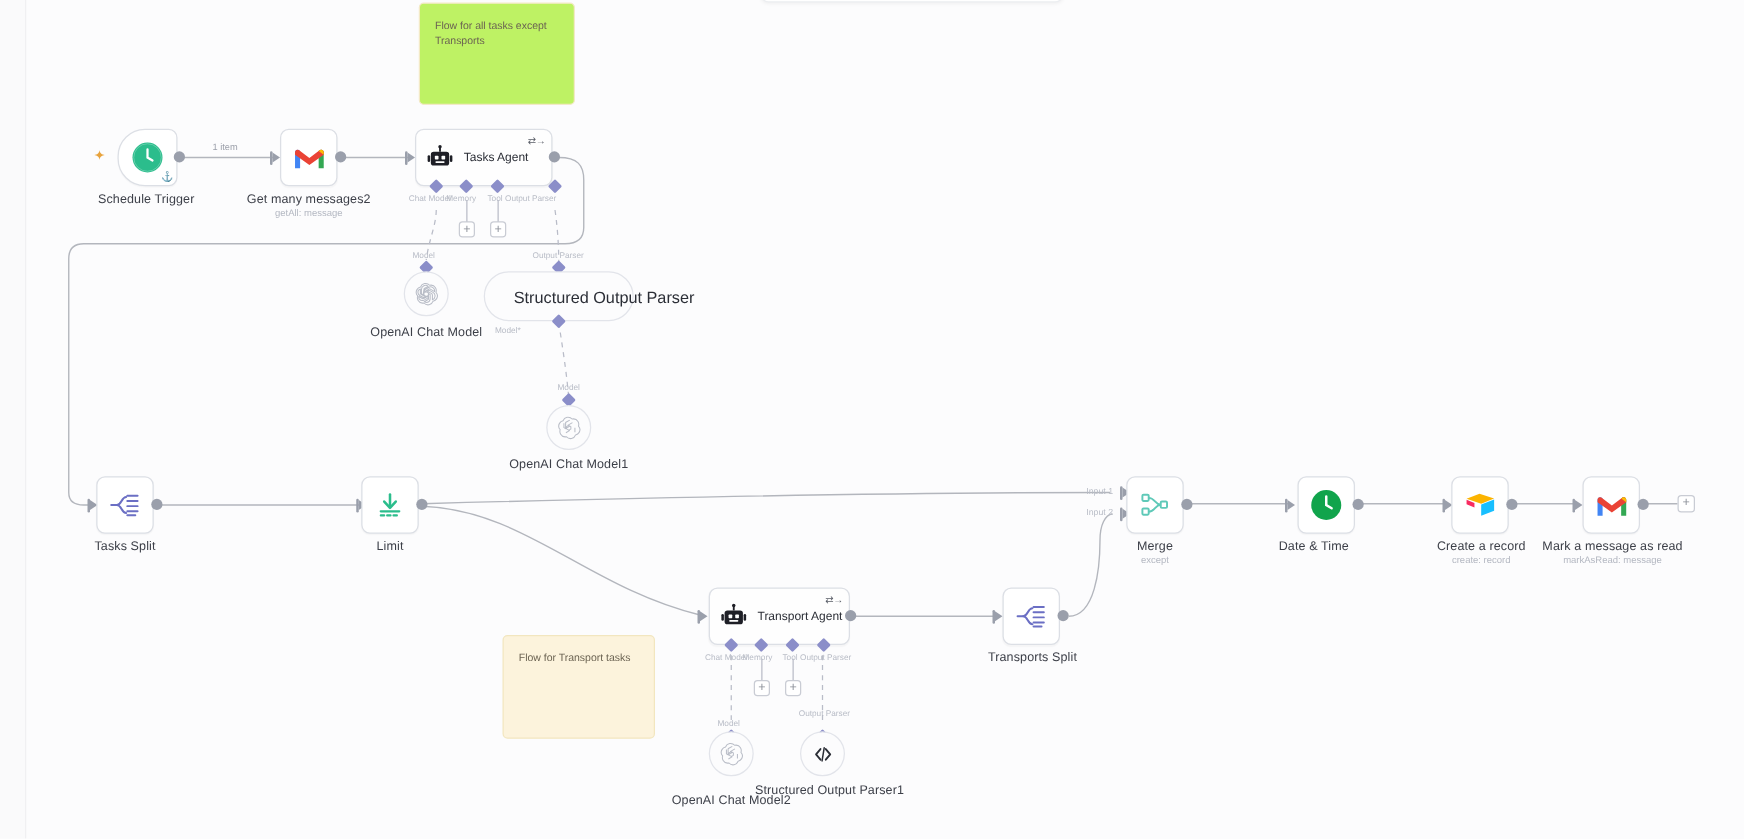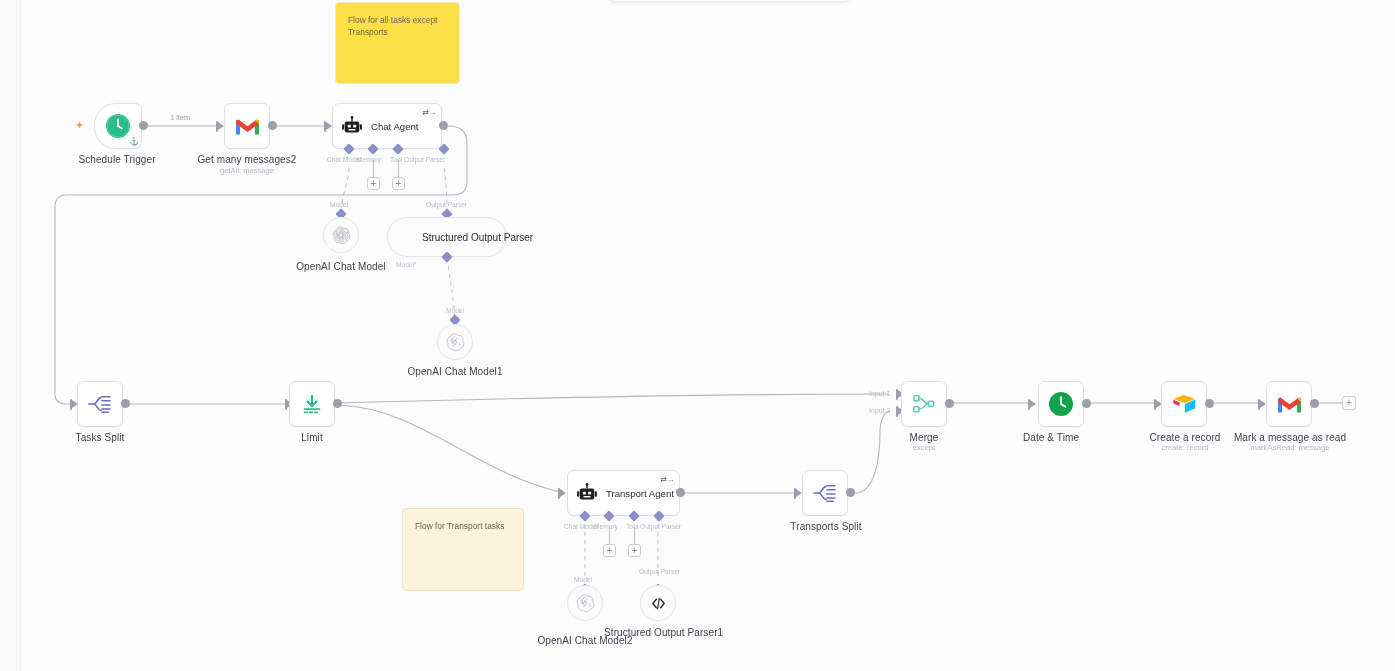--- a/index.html
+++ b/index.html
@@ -100,21 +100,21 @@
   
   .pill {
     position: absolute;
     background: #fcfcfd;
     border: 1px solid #e2e4ea;
     border-radius: 24px;
     display: flex; align-items: center;
     padding-left: 12px;
   }
   .pill-label {
-    font-size: 10px; color: #2b2e36; line-height: 11px; margin-left: 22px;
+    font-size: 13px; color: #2b2e36; line-height: 11px; margin-left: 11px;
     white-space: nowrap;
   }
   
   .dot-out {
     position: absolute; width: 9px; height: 9px; border-radius: 50%;
     background: #9a9fab;
   }
   .diamond {
     position: absolute; width: 8px; height: 8px; background: #8b8ec9;
     transform: rotate(45deg); border-radius: 1px;
@@ -135,21 +135,21 @@
   }
   .port-label {
     position: absolute; font-size: 6.6px; color: #b8bcc6; white-space: nowrap;
   }
   .wire-label {
     position: absolute; font-size: 7.4px; color: #9ca0aa; white-space: nowrap;
   }
   
   .sticky {
     position: absolute;
-    background: #fde047;
+    background: #bef264;
     border: 1px solid #f3e9c6;
     border-radius: 4px;
     padding: 11px 12px;
     font-size: 8.4px;
     color: #6b6352;
     line-height: 12px;
   }
   .sticky.s2 { background: #fcf3dc; border-color: #f2e6bf; }
 </style>
 </head>
@@ -248,21 +248,21 @@
       <svg width="22" height="22" viewBox="0 0 24 24">
         <rect x="4" y="7" width="16" height="12" rx="2.5" fill="#1e1f26"></rect>
         <rect x="7.5" y="10.5" width="3.2" height="3.2" rx=".6" fill="#fff"></rect>
         <rect x="13.3" y="10.5" width="3.2" height="3.2" rx=".6" fill="#fff"></rect>
         <rect x="8" y="15.3" width="8" height="1.5" rx=".7" fill="#fff"></rect>
         <rect x="11.2" y="3" width="1.6" height="4" fill="#1e1f26"></rect>
         <circle cx="12" cy="2.6" r="1.5" fill="#1e1f26"></circle>
         <rect x="1.2" y="10" width="2.2" height="6" rx="1.1" fill="#1e1f26"></rect>
         <rect x="20.6" y="10" width="2.2" height="6" rx="1.1" fill="#1e1f26"></rect>
       </svg>
-      <span class="agent-label">Chat Agent</span>
+      <span class="agent-label">Tasks Agent</span>
       <span class="agent-badge">⇄→</span>
     </div>
     <div class="dot-out" style="left:439px; top:121px;"></div>
 
     <div class="diamond" style="left:345px; top:145px;"></div>
     <div class="diamond" style="left:369px; top:145px;"></div>
     <div class="diamond" style="left:394px; top:145px;"></div>
     <div class="diamond" style="left:440px; top:145px;"></div>
 
     <div class="port-label" style="left:327px; top:156px;">Chat Model</div>

